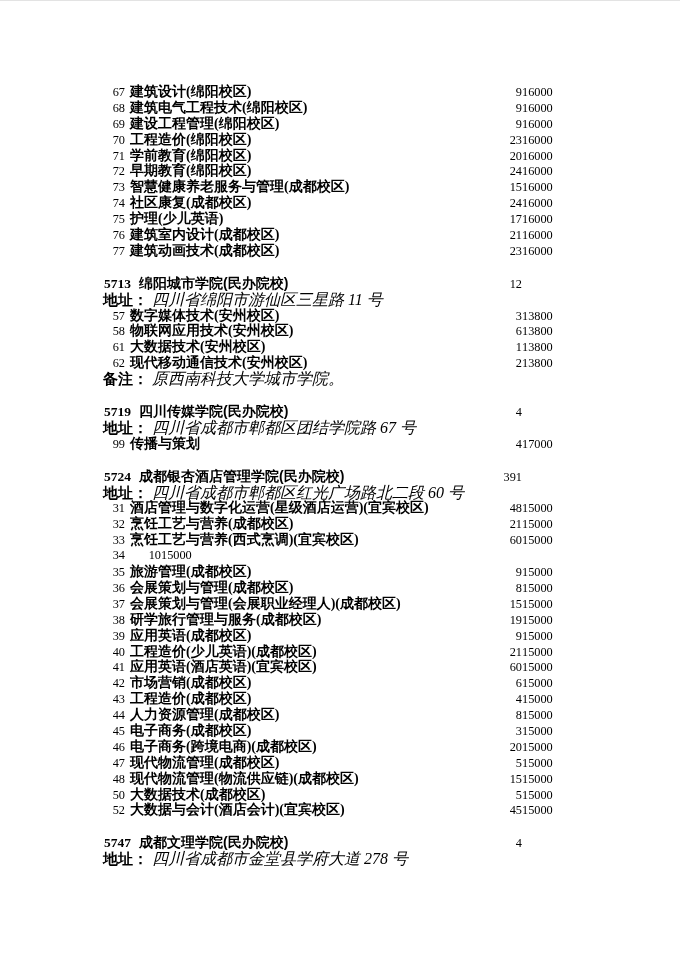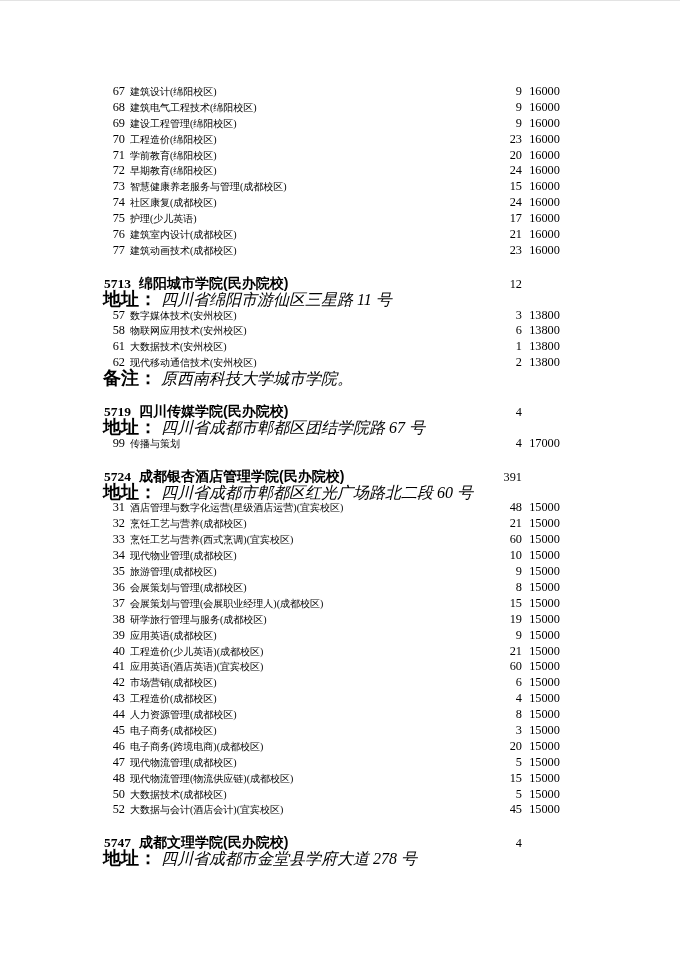--- a/index.html
+++ b/index.html
@@ -12,37 +12,37 @@
     border-top:1px solid #e3e3e3;
     font-family:"Liberation Serif","DejaVu Serif",serif;
   }
   .content { position:absolute; top:83px; left:4px; width:680px; }
 
   .line { height:15.9px; line-height:15.9px; }
 
   
   .row { display:flex; align-items:baseline; padding-left:107px; padding-right:117px; }
   .row .no    { flex:0 0 14px; text-align:right; font-size:12.3px; }
-  .row .major { flex:1 1 auto; padding-left:5px; font-size:10px; white-space:nowrap; overflow:hidden; }
+  .row .major { flex:1 1 auto; padding-left:5px; font-size:14px; white-space:nowrap; overflow:hidden;font-weight:bold; }
   .row .count { flex:0 0 36px; text-align:right; font-size:12.3px; }
-  .row .fee   { flex:0 0 45px; text-align:center; font-size:12.3px; }
+  .row .fee   { flex:0 0 45px; text-align:left; font-size:12.3px; }
 
   
   .sec { margin-top:0; }
   .sec + .sec { margin-top:17px; }
   .sec-header { display:flex; align-items:baseline; padding-left:100px; padding-right:117px; }
   .sec-code  { font-weight:bold; font-size:13.5px; }
   .sec-name  { flex:1 1 auto; padding-left:8px; font-weight:bold; font-size:14px;
                font-family:"Liberation Sans","DejaVu Sans",sans-serif; white-space:nowrap; }
   .sec-total { flex:0 0 36px; text-align:right; font-size:12.3px; font-weight:normal; }
   .sec-spacer{ flex:0 0 45px; }
 
   
   .meta { display:flex; align-items:baseline; padding-left:99px; padding-right:40px; }
-  .meta-label { font-weight:bold; font-size:18px;
+  .meta-label { font-weight:bold; font-size:15px;
                 font-family:"Liberation Sans","DejaVu Sans",sans-serif; }
   .meta-text  { padding-left:4px; font-style:italic; font-size:16px;
                 font-family:"Liberation Serif","DejaVu Serif",serif; white-space:nowrap; }
 </style>
 </head>
 <body>
 
 <div class="page">
   <div class="content" id="content">
       <div class="sec">
@@ -195,21 +195,20 @@
           <span class="fee">15000</span>
         </div>
         <div class="row line">
           <span class="no">33</span>
           <span class="major">烹饪工艺与营养(西式烹调)(宜宾校区)</span>
           <span class="count">60</span>
           <span class="fee">15000</span>
         </div>
         <div class="row line">
           <span class="no">34</span>
-          <span class="major">现代物业管理(成都校区)</span>
           <span class="count">10</span>
           <span class="fee">15000</span>
         </div>
         <div class="row line">
           <span class="no">35</span>
           <span class="major">旅游管理(成都校区)</span>
           <span class="count">9</span>
           <span class="fee">15000</span>
         </div>
         <div class="row line">

